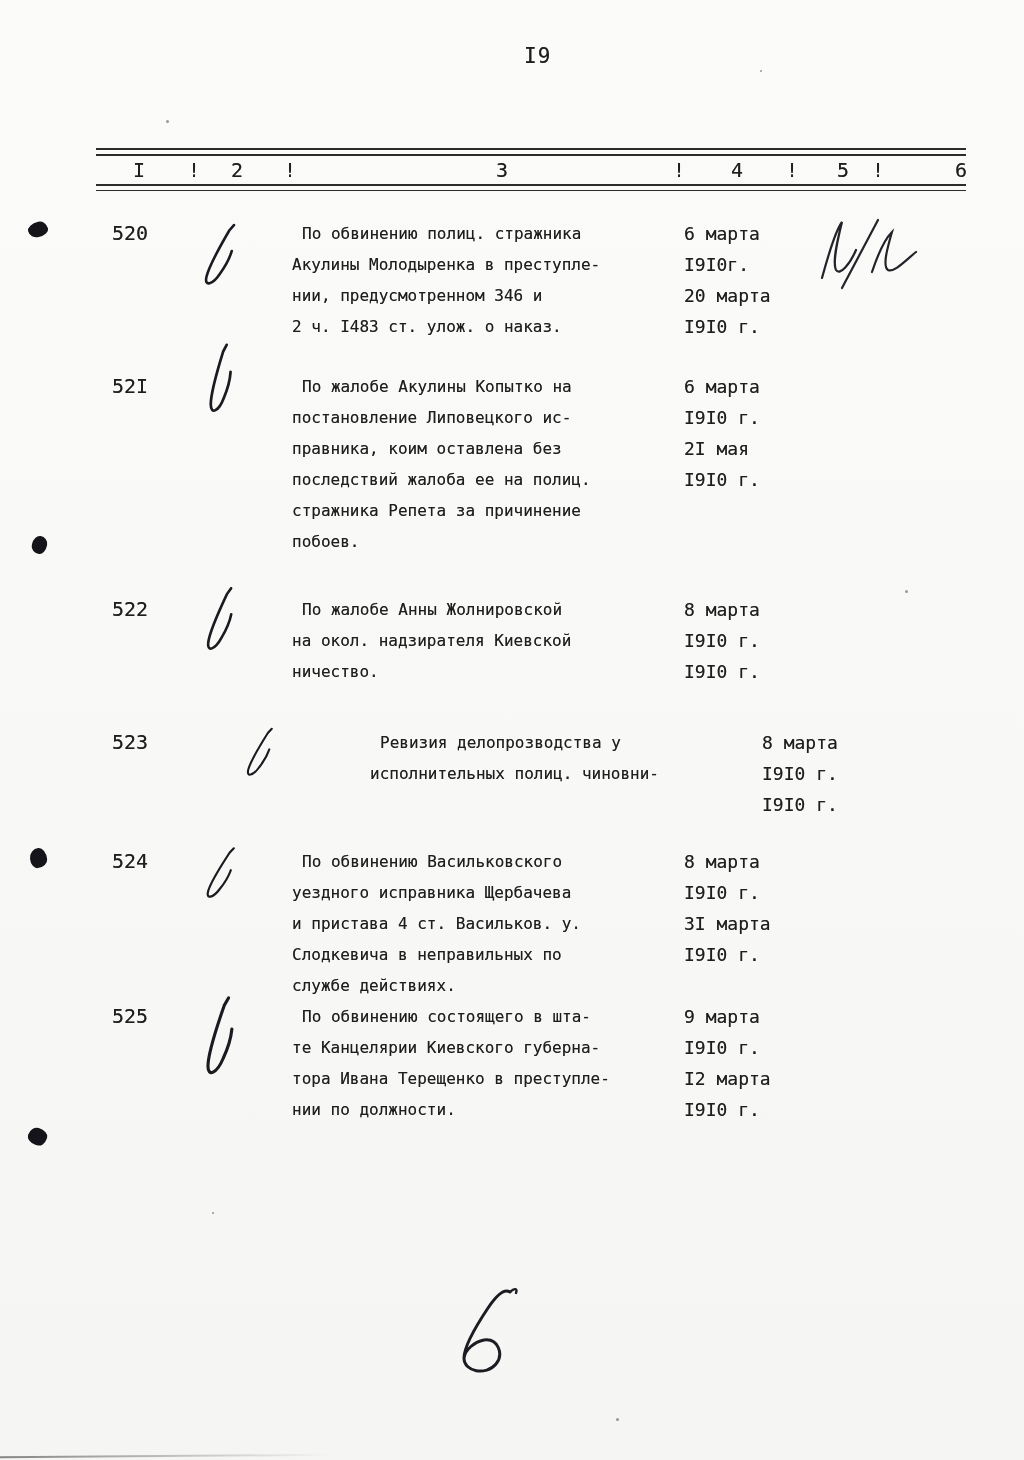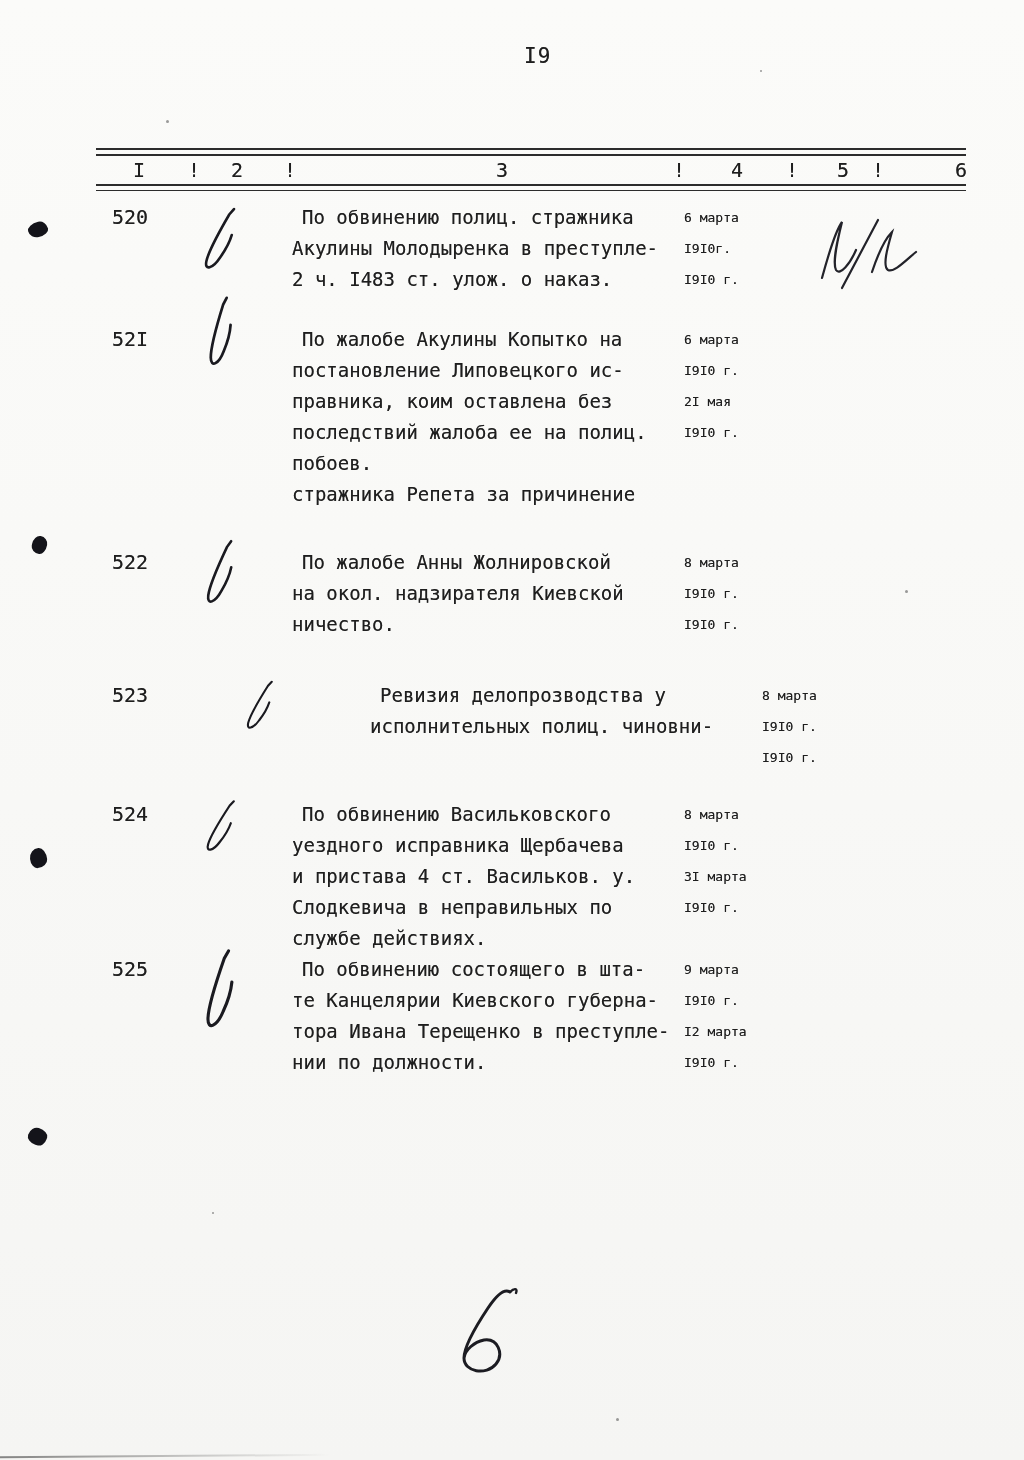--- a/index.html
+++ b/index.html
@@ -26,45 +26,45 @@
   .rule-a1 { top:148px; height:2px; }
   .rule-a2 { top:154px; height:2px; }
   .rule-b1 { top:184px; height:2px; }
   .rule-b2 { top:190px; height:1px; }
   
   .hcell {
     position:absolute; top:158px; font-size:20px;
     text-shadow:0 0 0.5px rgba(20,20,20,.6);
   }
   
-  .entries { position:absolute; top:202px; left:0; width:1024px; padding-left:112px; }
+  .entries { position:absolute; top:218px; left:0; width:1024px; padding-left:112px; }
   .entry { display:flex; align-items:flex-start; }
   .entry:nth-child(1){ margin-bottom:29px; }
   .entry:nth-child(2){ margin-bottom:37px; }
   .entry:nth-child(3){ margin-bottom:40px; }
   .entry:nth-child(4){ margin-bottom:26px;gap:39px; }
   .entry:nth-child(5){ }
   .entry-number { flex:0 0 70px; font-size:20px; line-height:31px; text-shadow:0 0 0.5px rgba(20,20,20,.6); }
   .check-box { flex:0 0 110px; }
   .check-box svg { display:block; margin-left:14px; }
   .entry:nth-child(1) .check-box svg { transform:rotate(7deg);  margin-top:4px; }
   .entry:nth-child(2) .check-box svg { transform:rotate(-6deg) scale(1.05); margin-top:-26px; }
   .entry:nth-child(3) .check-box svg { transform:rotate(2deg);  margin-top:-8px; }
   .entry:nth-child(4) .check-box svg { transform:rotate(9deg)  scale(0.8); margin-top:-8px; }
   .entry:nth-child(5) .check-box svg { transform:rotate(10deg) scale(0.85); margin-top:-6px; }
   .entry:nth-child(6) .check-box svg { transform:rotate(-4deg) scale(1.2); margin-top:2px; }
   .entry-lines { width:560px; }
   .entry-line { display:flex; height:31px; }
   .entry-line:first-child .entry-text { padding-left:10px; }
   .entry-text {
-    flex:0 0 392px; font-size:19px; line-height:31px; white-space:nowrap;
+    flex:0 0 392px; font-size:16px; line-height:31px; white-space:nowrap;
     text-shadow:0 0 0.5px rgba(20,20,20,.55);
   }
   .entry-date {
-    flex:0 0 160px; font-size:13px; line-height:31px; white-space:nowrap;
+    flex:0 0 160px; font-size:18px; line-height:31px; white-space:nowrap;
     text-shadow:0 0 0.5px rgba(20,20,20,.55);
   }
   
   .hand { position:absolute; }
   .blot { position:absolute; background:#14141a; }
   .speck { position:absolute; background:#3a3a3a; border-radius:50%; opacity:.5; }
   .bottom-scratch {
     position:absolute; left:0; bottom:3px; width:330px; height:2px;
     background:linear-gradient(90deg, rgba(40,40,40,.55), rgba(40,40,40,0));
     transform:rotate(-0.4deg);
@@ -108,20 +108,24 @@
   <div class="entry-line">
     <span class="entry-text">По обвинению полиц. стражника</span>
     <span class="entry-date">6 марта</span>
   </div>
 
   <div class="entry-line">
     <span class="entry-text">Акулины Молодыренка в преступле-</span>
     <span class="entry-date">I9I0г.</span>
   </div>
 
+  <div class="entry-line">
+    <span class="entry-text">нии, предусмотренном 346 и</span>
+    <span class="entry-date">20 марта</span>
+  </div>
 
   <div class="entry-line">
     <span class="entry-text">2 ч. I483 ст. улож. о наказ.</span>
     <span class="entry-date">I9I0 г.</span>
   </div>
 </div>
   </div>
 
   <div class="entry">
     <span class="entry-number">52I</span>
@@ -145,26 +149,26 @@
     <span class="entry-text">правника, коим оставлена без</span>
     <span class="entry-date">2I мая</span>
   </div>
 
   <div class="entry-line">
     <span class="entry-text">последствий жалоба ее на полиц.</span>
     <span class="entry-date">I9I0 г.</span>
   </div>
 
   <div class="entry-line">
+    <span class="entry-text">стражника Репета за причинение</span>
+    <span class="entry-date"></span>
+  </div>
+
+  <div class="entry-line">
     <span class="entry-text">побоев.</span>
-    <span class="entry-date"></span>
-  </div>
-
-  <div class="entry-line">
-    <span class="entry-text">стражника Репета за причинение</span>
     <span class="entry-date"></span>
   </div>
 </div>
   </div>
 
   <div class="entry">
     <span class="entry-number">522</span>
     <span class="check-box">
       <svg width="55" height="70" viewBox="0 0 55 70">
         <path d="M34 2 L30 8 C24 22 14 46 13 57 C12 67 20 64 26 52 C31 43 34 34 35 28" fill="none" stroke="#1a1a20" stroke-width="2.6" stroke-linecap="round"></path>

